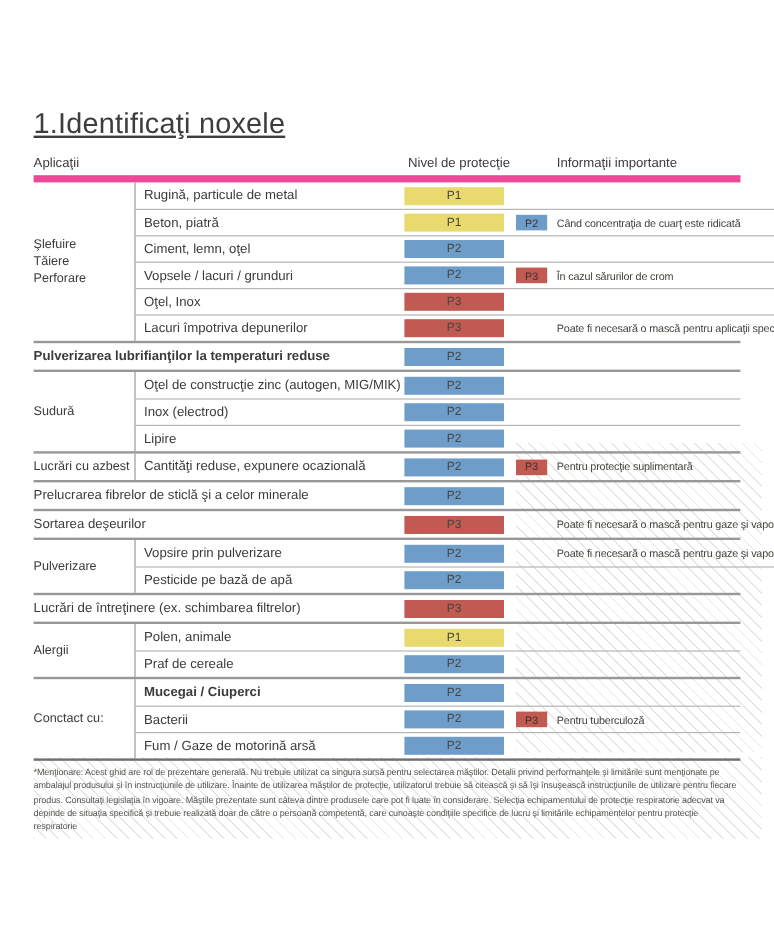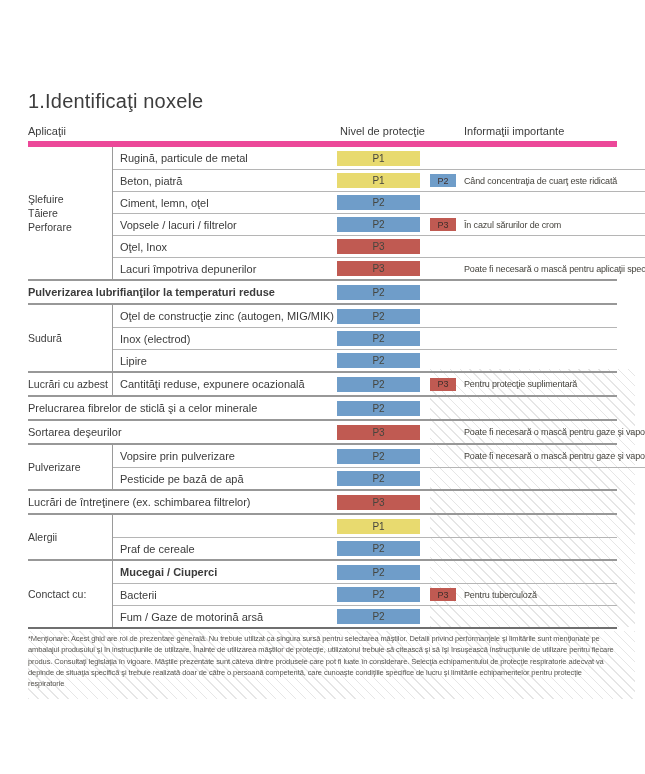--- a/index.html
+++ b/index.html
@@ -5,21 +5,21 @@
   html, body { margin:0; padding:0; }
   body { width:645px; height:774px; background:#ffffff; font-family:"Liberation Sans", sans-serif; position:relative; overflow:hidden; }
 
   .hatch { position:absolute; z-index:0; pointer-events:none;
     background: repeating-linear-gradient(45deg, rgba(165,165,165,0.28) 0px, rgba(165,165,165,0.28) 1px, transparent 1px, transparent 7px); }
   #hatch-right  { left:430px; top:369px; width:205px; height:258px; }
   #hatch-bottom { left:28px;  top:631px; width:607px; height:68px;  }
 
   .page { position:relative; z-index:1; padding:90px 28px 0 28px; }
 
-  h1.title { margin:0 0 12px 0; font-size:20px; font-weight:400; color:#3d3d3d; letter-spacing:0.2px; }
+  h1.title { margin:0 0 12px 0; font-size:24px; font-weight:400; color:#3d3d3d; letter-spacing:0.2px;text-decoration:underline; }
 
   .table { border-bottom:2px solid #6f6f6f; }
 
   .table-header { display:grid; grid-template-columns:85px 224px 88px 37px 1fr;
     padding-bottom:4px; border-bottom:6px solid #ec4899; font-size:11px; color:#3c3c3c; }
   .th-app   { grid-column:1 / 3; }
   .th-level { grid-column:3 / 5; padding-left:3px; }
   .th-info  { grid-column:5; padding-left:2px; }
 
   .section { display:grid; grid-template-columns:85px 224px 88px 37px 1fr; grid-auto-rows:22px; }
@@ -80,21 +80,21 @@
           <div class="chip-cell rt" style="grid-row: 2;">
             <div class="chip" style="background: rgb(111, 157, 201);">P2</div>
           </div>
           <div class="note-cell rt" style="grid-row: 2;">Când concentraţia de cuarţ este ridicată</div>
           <div class="label-cell indented rt" style="grid-row: 3;">Ciment, lemn, oţel</div>
           <div class="level-cell rt" style="grid-row: 3;">
             <div class="bar" style="background: rgb(111, 157, 201);">P2</div>
           </div>
           <div class="chip-cell rt" style="grid-row: 3;"></div>
           <div class="note-cell rt" style="grid-row: 3;"></div>
-          <div class="label-cell indented rt" style="grid-row: 4;">Vopsele / lacuri / filtrelor</div>
+          <div class="label-cell indented rt" style="grid-row: 4;">Vopsele / lacuri / grunduri</div>
           <div class="level-cell rt" style="grid-row: 4;">
             <div class="bar" style="background: rgb(111, 157, 201);">P2</div>
           </div>
           <div class="chip-cell rt" style="grid-row: 4;">
             <div class="chip" style="background: rgb(192, 90, 82);">P3</div>
           </div>
           <div class="note-cell rt" style="grid-row: 4;">În cazul sărurilor de crom</div>
           <div class="label-cell indented rt" style="grid-row: 5;">Oţel, Inox</div>
           <div class="level-cell rt" style="grid-row: 5;">
             <div class="bar" style="background: rgb(192, 90, 82);">P3</div>
@@ -182,20 +182,21 @@
         <div class="section">
           <div class="label-cell" style="grid-area: 1 / 1 / auto / 3;">Lucrări de întreţinere (ex. schimbarea filtrelor)</div>
           <div class="level-cell" style="grid-row: 1;">
             <div class="bar" style="background: rgb(192, 90, 82);">P3</div>
           </div>
           <div class="chip-cell" style="grid-row: 1;"></div>
           <div class="note-cell" style="grid-row: 1;"></div>
         </div>
         <div class="section">
           <div class="group-cell" style="grid-row: 1 / span 2;">Alergii</div>
+          <div class="label-cell indented" style="grid-row: 1;">Polen, animale</div>
           <div class="level-cell" style="grid-row: 1;">
             <div class="bar" style="background: rgb(232, 218, 111);">P1</div>
           </div>
           <div class="chip-cell" style="grid-row: 1;"></div>
           <div class="note-cell" style="grid-row: 1;"></div>
           <div class="label-cell indented rt" style="grid-row: 2;">Praf de cereale</div>
           <div class="level-cell rt" style="grid-row: 2;">
             <div class="bar" style="background: rgb(111, 157, 201);">P2</div>
           </div>
           <div class="chip-cell rt" style="grid-row: 2;"></div>

